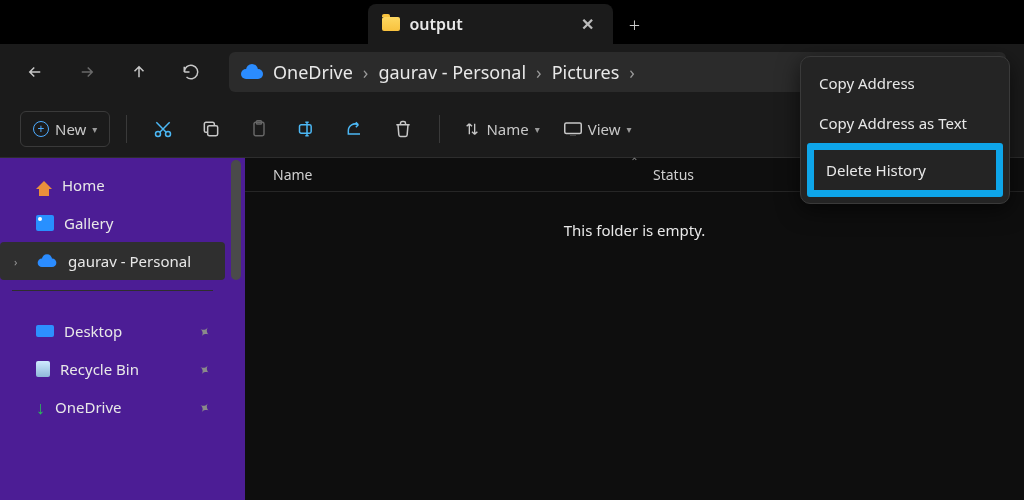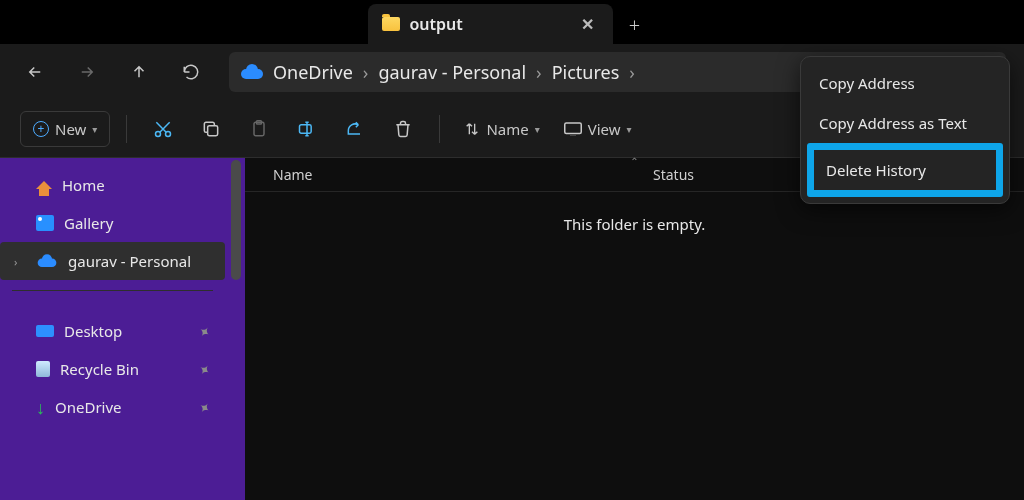--- a/index.html
+++ b/index.html
@@ -214,21 +214,21 @@
   }
   .col-name { width:380px; }
   .col-status { flex:1; }
   .col-caret {
     position:absolute; left:50%; top:-4px;
     transform:translateX(-50%);
     color:#888; font-size:10px;
   }
   .empty-msg {
     text-align:center;
-    margin-top:22px;
+    margin-top:28px;
     color:#e8e8e8;
     font-size:15px;
   }
 
   
   .context-menu {
     position:absolute;
     right:14px; top:56px;
     width:210px;
     background:#242424;

